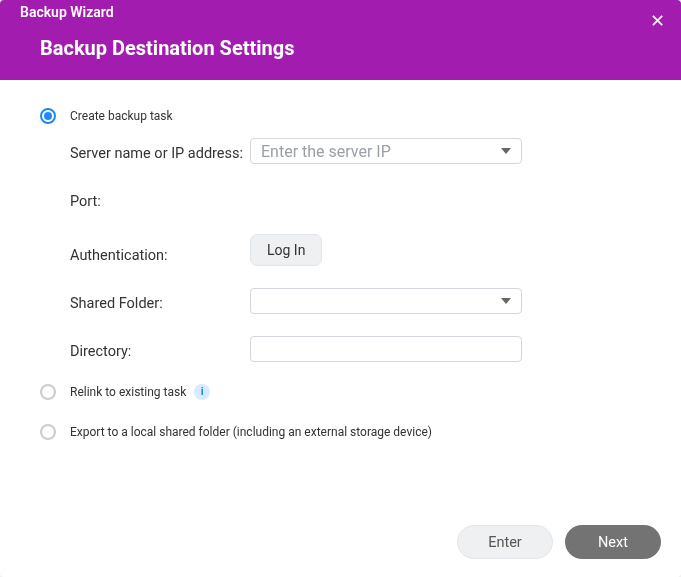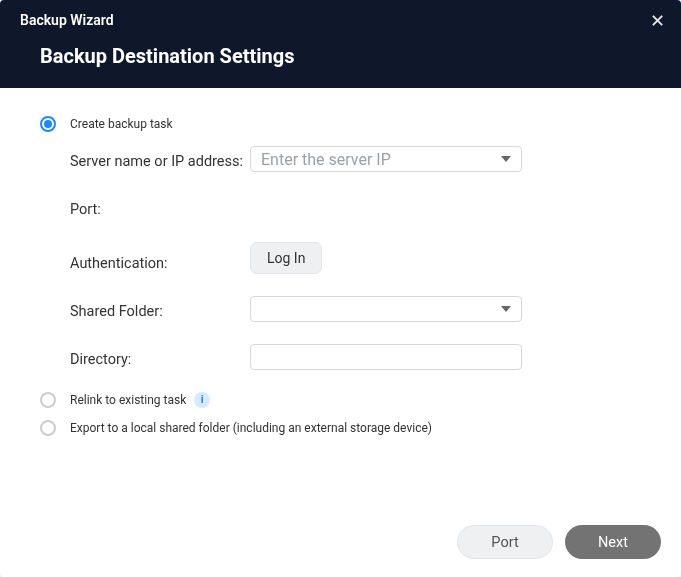--- a/index.html
+++ b/index.html
@@ -1,38 +1,38 @@
 <!DOCTYPE html>
 <html><head>
 <meta charset="utf-8">
 <style>
   * { box-sizing: border-box; margin: 0; padding: 0; font-family: -apple-system, BlinkMacSystemFont, "Segoe UI", Roboto, "Helvetica Neue", Arial, sans-serif; }
   body { width: 681px; height: 577px; background: #fff; }
   .window { width: 681px; height: 577px; display: flex; flex-direction: column; background: #fff; border-radius: 4px; overflow: hidden; box-shadow: 0 2px 8px rgba(0,0,0,0.15); }
-  .header { background: #0f172a; color: #fff; padding: 12px 20px 20px 20px; position: relative; }
+  .header { background: #a21caf; color: #fff; padding: 4px 20px 20px 20px; position: relative; }
   .header-top { font-size: 14px; font-weight: 600; margin-bottom: 16px; }
   .header-title { font-size: 20px; font-weight: 700; margin-left: 20px; }
   .close-btn { position: absolute; top: 10px; right: 16px; font-size: 18px; color: #fff; cursor: pointer; opacity: 0.9; }
   .body { flex: 1; padding: 28px 40px 0 40px; overflow: auto; }
   .radio-row { display: flex; align-items: center; margin-bottom: 14px; }
   .radio { width: 16px; height: 16px; border-radius: 50%; border: 2px solid #1e88ff; display: flex; align-items: center; justify-content: center; flex-shrink: 0; margin-right: 14px; }
   .radio.unselected { border-color: #c9ccd1; }
   .radio.selected .dot { width: 8px; height: 8px; border-radius: 50%; background: #1e88ff; }
   .radio-label { font-size: 12px; color: #333; }
   .form { margin-left: 30px; }
   .form-row { display: flex; align-items: flex-end; margin-bottom: 22px; }
   .form-label { width: 180px; font-size: 14.5px; color: #333; padding-top: 6px; line-height: 1.35; flex-shrink: 0; }
   .form-control { flex: 1; max-width: 272px; }
   .select, .input { width: 100%; height: 24px; border: 1px solid #d4d7dc; border-radius: 4px; font-size: 16px; color: #333; padding: 12px 10px; background: #fff; display: flex; align-items: center; justify-content: space-between; }
   .select { cursor: pointer; }
   .select.placeholder span.val { color: #9aa0a6; }
   .caret { width: 0; height: 0; border-left: 5px solid transparent; border-right: 5px solid transparent; border-top: 6px solid #666; margin-left: 8px; }
   .btn { display: inline-flex; align-items: center; justify-content: center; height: 32px; padding: 0 16px; border-radius: 7px; font-size: 14px; cursor: pointer; border: none; }
   .btn-login { background: #eef0f2; color: #333; border: 1px solid #e2e5e9; }
-  .relink-row { display: flex; align-items: center; margin-top: 18px; margin-bottom: 12px; }
+  .relink-row { display: flex; align-items: center; margin-top: 18px; margin-bottom: 24px; }
   .info-icon { width: 16px; height: 16px; border-radius: 50%; background: #d6ebff; color: #1e88ff; font-size: 11px; font-weight: 700; display: inline-flex; align-items: center; justify-content: center; margin-left: 8px; }
   .footer { display: flex; justify-content: flex-end; gap: 12px; padding: 16px 20px 18px 20px; }
   .btn-pill { height: 34px; min-width: 96px; border-radius: 17px; font-size: 14.5px; display: inline-flex; align-items: center; justify-content: center; cursor: pointer; border: none; }
   .btn-back { background: #eef0f2; color: #555; border: 1px solid #e2e5e9; }
   .btn-next { background: #737373; color: #fff; }
 </style>
 </head>
 <body>
 
 <div class="window">
@@ -101,16 +101,16 @@
     </div>
 
     <div class="radio-row">
       <div class="radio unselected"></div>
       <div class="radio-label">Export to a local shared folder (including an external storage device)</div>
     </div>
 
   </div>
 
   <div class="footer">
-    <button class="btn-pill btn-back">Port</button>
+    <button class="btn-pill btn-back">Enter</button>
     <button class="btn-pill btn-next">Next</button>
   </div>
 </div>
 
 </body></html>

